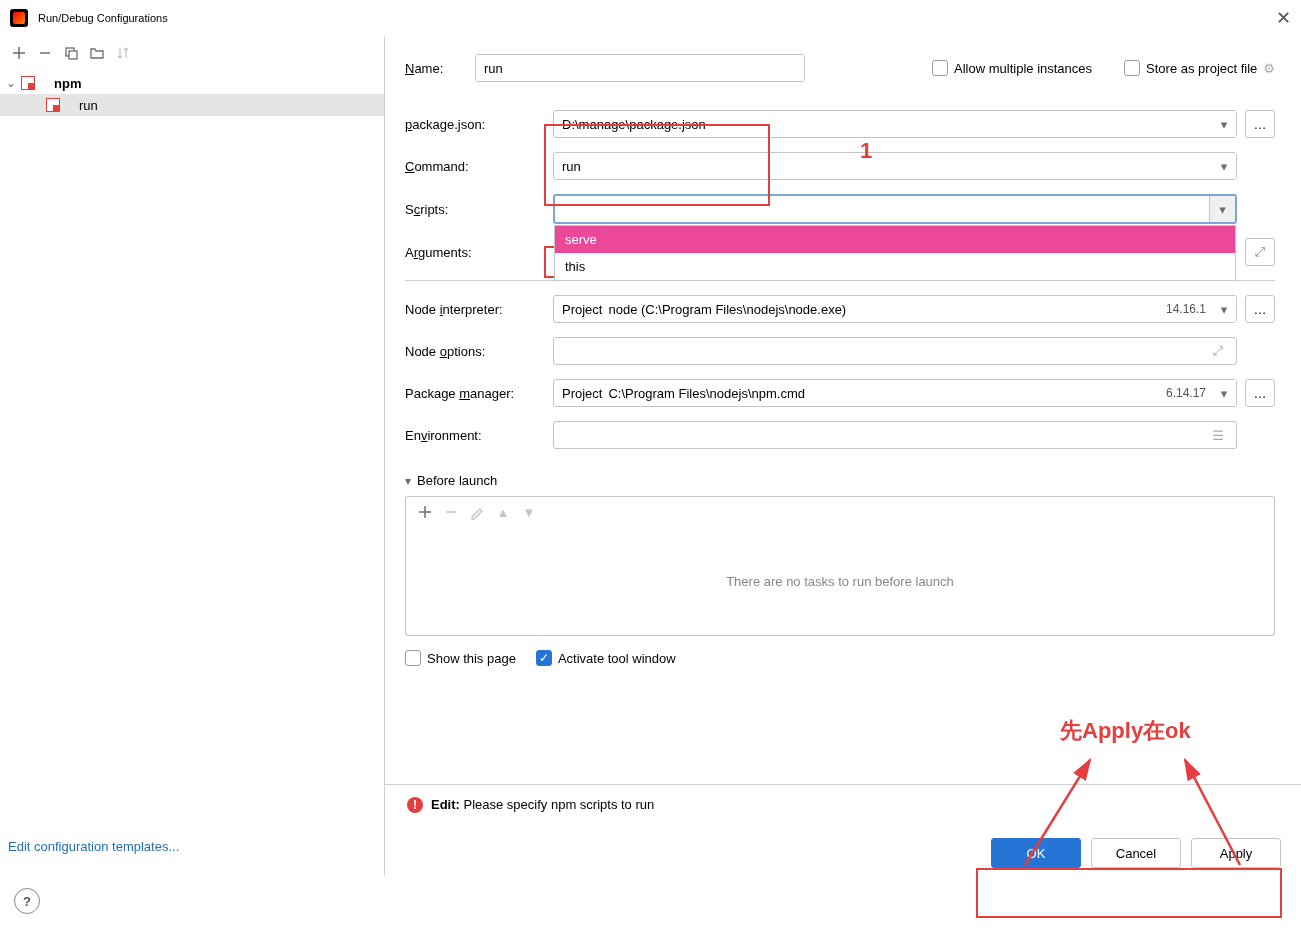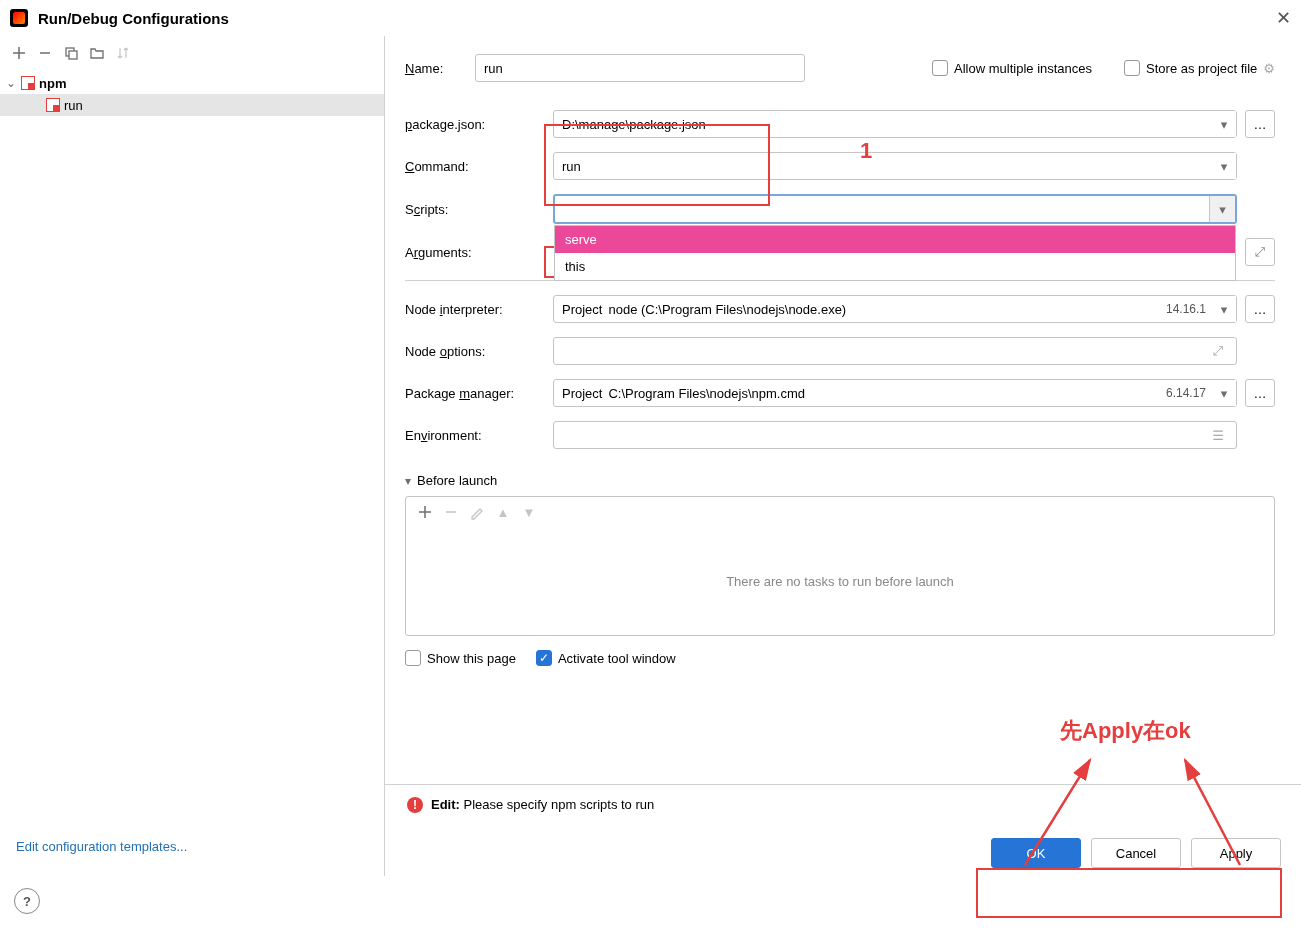--- a/index.html
+++ b/index.html
@@ -2,41 +2,41 @@
 <html><head>
 <meta charset="utf-8">
 <style>
 * { box-sizing: border-box; margin:0; padding:0; font-family: "Segoe UI", Arial, sans-serif; font-size:13px; }
 body { width:1301px; height:930px; background:#fff; color:#000; overflow:hidden; position:relative; }
 
 
 .titlebar { height:36px; display:flex; align-items:center; padding:0 10px; }
 .titlebar .ws-icon { width:18px; height:18px; background:#000; border-radius:3px; margin-right:10px; position:relative; }
 .titlebar .ws-icon::after { content:""; position:absolute; left:3px; top:3px; width:12px; height:12px; background:linear-gradient(135deg,#f00,#f80); border-radius:2px; }
-.titlebar .title { flex:1; font-size:15px;font-weight:bold; }
+.titlebar .title { flex:1; font-size:11px; }
 .titlebar .close { font-size:18px; color:#555; cursor:pointer; font-family:Arial; }
 
 .main { display:flex; height:840px; }
 
 
 .left { width:385px; border-right:1px solid #d0d0d0; display:flex; flex-direction:column; }
 .toolbar { height:34px; display:flex; align-items:center; gap:4px; padding:0 8px; border-bottom:1px solid #fff; }
 .tool-btn { width:22px; height:22px; display:flex; align-items:center; justify-content:center; color:#6e6e6e; border-radius:3px; }
 .tool-btn svg { width:16px; height:16px; }
 
 .tree { flex:1; padding-top:2px; }
 .tree-row { height:22px; display:flex; align-items:center; padding-left:6px; gap:3px; }
 .tree-row.child { padding-left:46px; background:#e5e5e5; }
 .tree-arr { color:#6e6e6e; font-size:12px; width:12px; }
 .npm-icon { width:14px; height:14px; border:1.5px solid #e43e3e; background:#fff; position:relative; }
 .npm-icon::after { content:""; position:absolute; right:-1px; bottom:-1px; width:7px; height:7px; background:#e43e3e; }
-.tree-row .lbl { margin-left:1px; }
+.tree-row .lbl { margin-left:16px; }
 .tree-row.root .lbl { font-weight:bold; }
 
-.left-foot { height:60px; padding:10px 16px; color:#2470b3; display:flex; align-items:center; }
+.left-foot { height:60px; padding:10px 8px; color:#2470b3; display:flex; align-items:center; }
 .left-foot span { cursor:pointer; }
 
 
 .right { flex:1; padding:18px 26px 0 20px; position:relative; }
 .row { display:flex; align-items:center; margin-bottom:14px; }
 .row.toprow { margin-bottom:28px; }
 .lbl-col { width:148px; color:#000; }
 .lbl-col .u { text-decoration:underline; }
 .field { flex:1; height:28px; border:1px solid #c4c4c4; border-radius:3px; padding:0 8px; display:flex; align-items:center; background:#fff; color:#000; }
 .field.dd { padding-right:0; }

